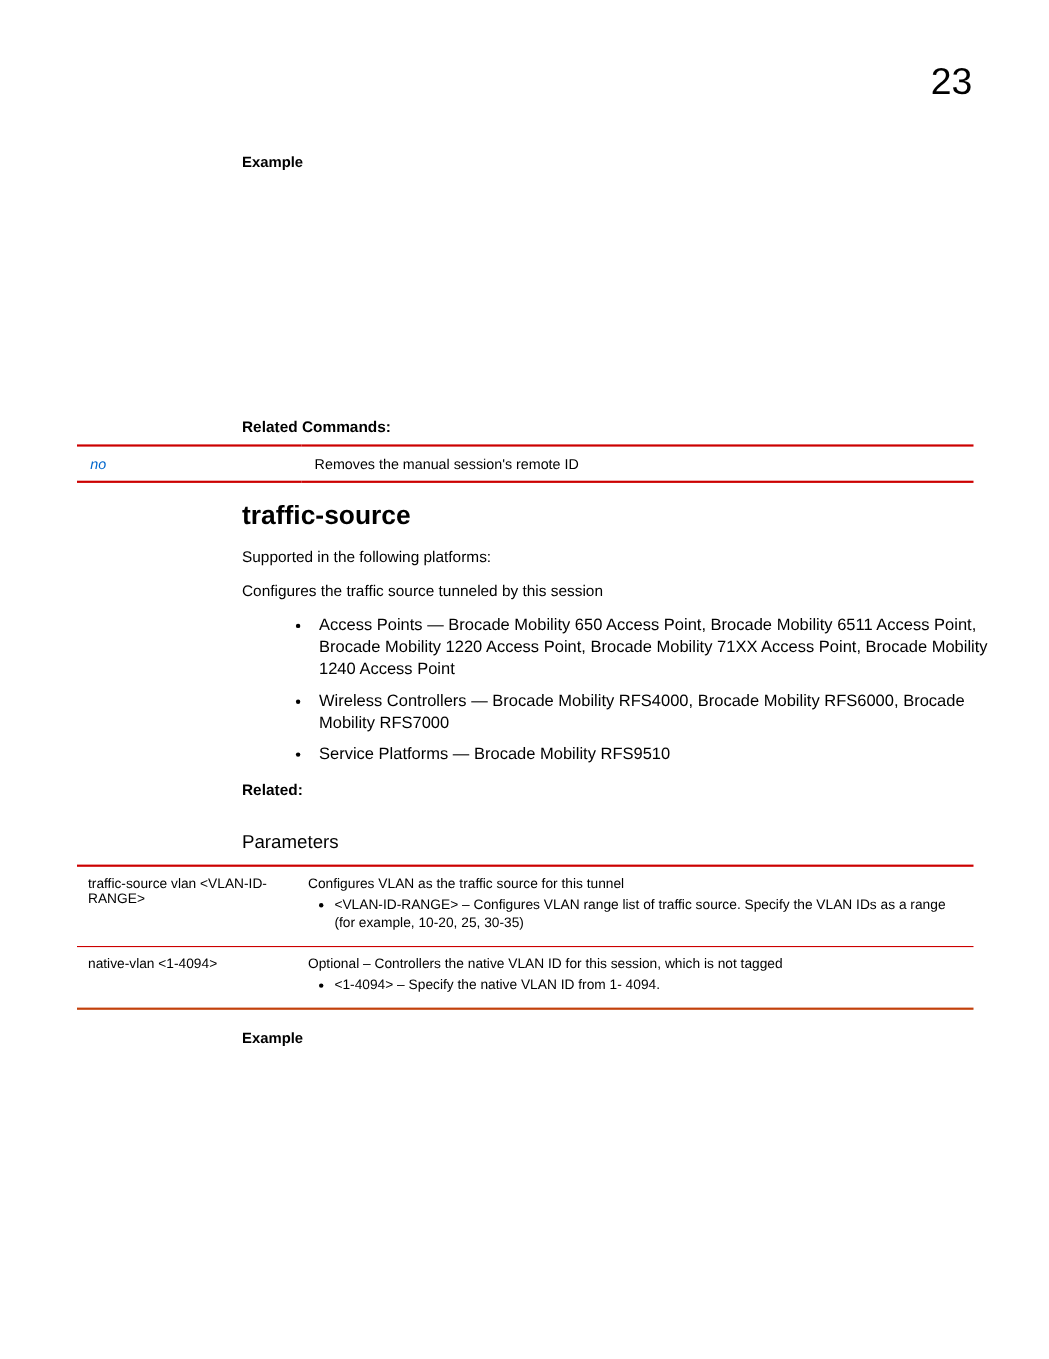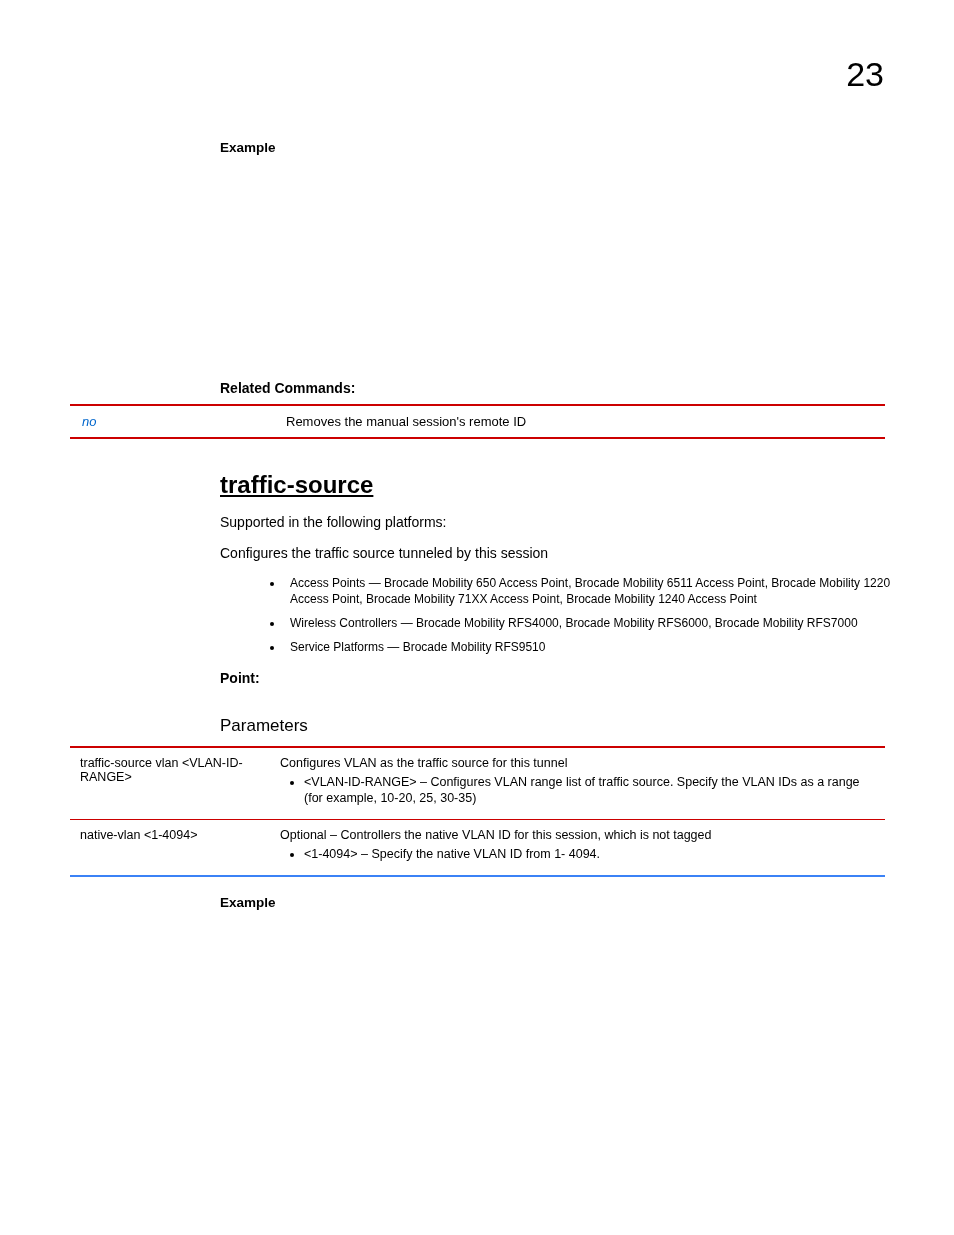--- a/index.html
+++ b/index.html
@@ -49,41 +49,40 @@
   .rel-table td {
     padding: 8px 12px 8px 12px;
     border-top: 2px solid #cc0000;
     border-bottom: 2px solid #cc0000;
   }
   .rel-table td.first { width: 180px; color: #0066cc; font-style: italic; }
   .section-title {
     font-family: Arial, sans-serif;
     font-size: 24px;
     font-weight: bold;
-    margin-top: 32px;
+    margin-top: 16px;
     margin-bottom: 14px;
-    text-decoration: underline;
   }
   .link {
     color: #0066cc;
     font-style: italic;
     font-size: 14px;
     margin-bottom: 12px;
   }
   .body-text {
     font-size: 14px;
     margin-bottom: 12px;
     line-height: 1.35;
   }
   ul.platforms {
     margin: 6px 0 14px 0;
     padding-left: 64px;
   }
   ul.platforms li {
-    font-size: 12px;
+    font-size: 15px;
     line-height: 1.35;
     margin-bottom: 8px;
     padding-left: 6px;
   }
   .syntax-title {
     font-weight: bold;
     font-size: 14px;
     margin-top: 10px;
     margin-bottom: 10px;
   }
@@ -97,21 +96,21 @@
     border-collapse: collapse;
     width: 815px;
     margin-left: -150px;
     font-size: 12.5px;
     margin-top: 6px;
   }
   .params-table tr:first-child td {
     border-top: 2px solid #cc0000;
   }
   .params-table tr:last-child td {
-    border-bottom: 2px solid #3b82f6;
+    border-bottom: 2px solid #c2410c;
   }
   .params-table td {
     padding: 8px 10px 10px 10px;
     border-bottom: 1px solid #cc0000;
     vertical-align: top;
   }
   .params-table td.pcol1 { width: 180px; }
   .params-table ul {
     margin: 4px 0 0 0;
     padding-left: 24px;
@@ -150,21 +149,21 @@
     <div class="body-text">Supported in the following platforms:</div>
 
     <div class="body-text">Configures the traffic source tunneled by this session</div>
 
     <ul class="platforms">
       <li>Access Points — Brocade Mobility 650 Access Point, Brocade Mobility 6511 Access Point, Brocade Mobility 1220 Access Point, Brocade Mobility 71XX Access Point, Brocade Mobility 1240 Access Point</li>
       <li>Wireless Controllers — Brocade Mobility RFS4000, Brocade Mobility RFS6000, Brocade Mobility RFS7000</li>
       <li>Service Platforms — Brocade Mobility RFS9510</li>
     </ul>
 
-    <div class="syntax-title">Point:</div>
+    <div class="syntax-title">Related:</div>
 
     <div class="params-title">Parameters</div>
 
     <table class="params-table">
       <tbody>
           <tr>
         <td class="pcol1">traffic-source vlan &lt;VLAN-ID-RANGE&gt;</td>
         <td>
           <span>Configures VLAN as the traffic source for this tunnel</span>
           <ul>

